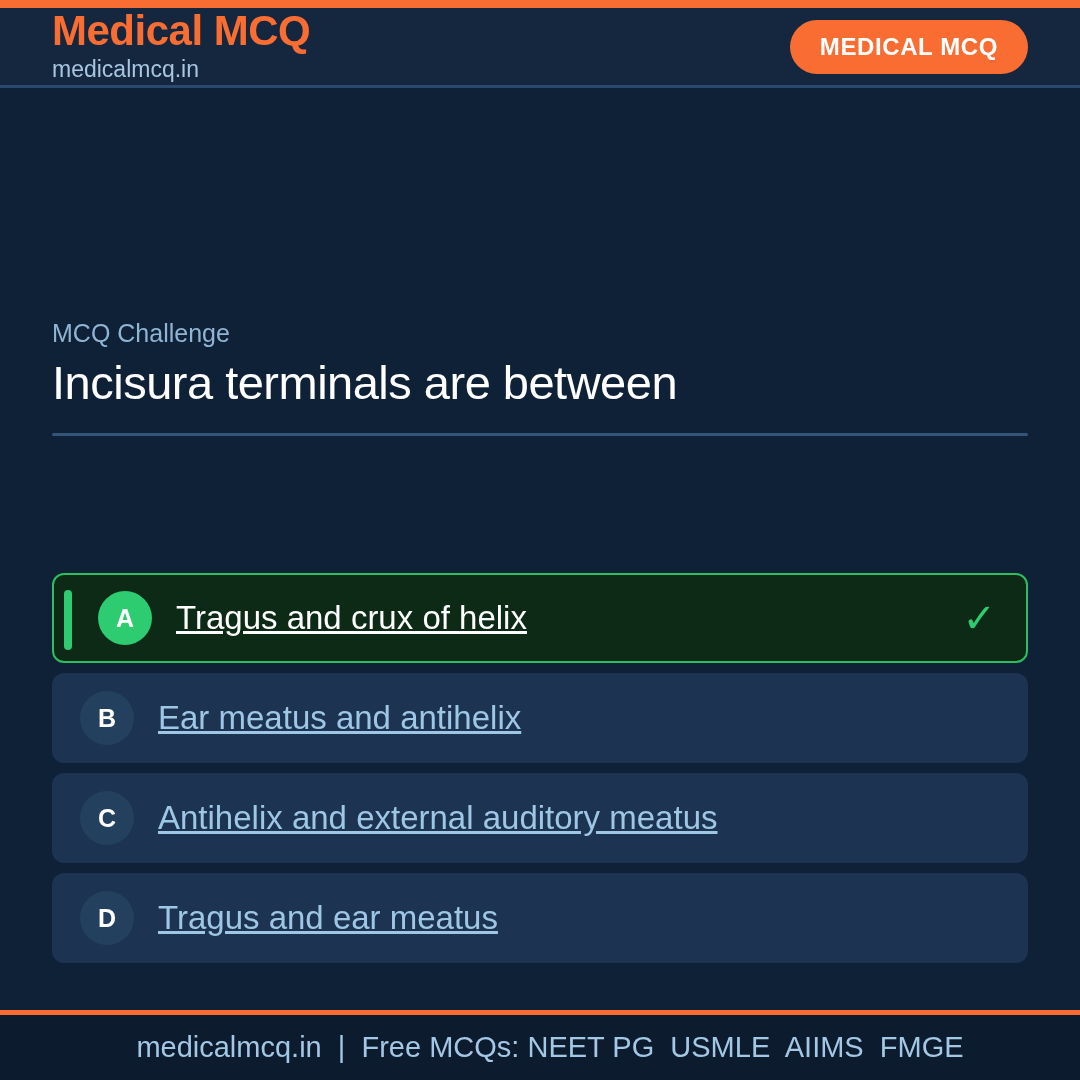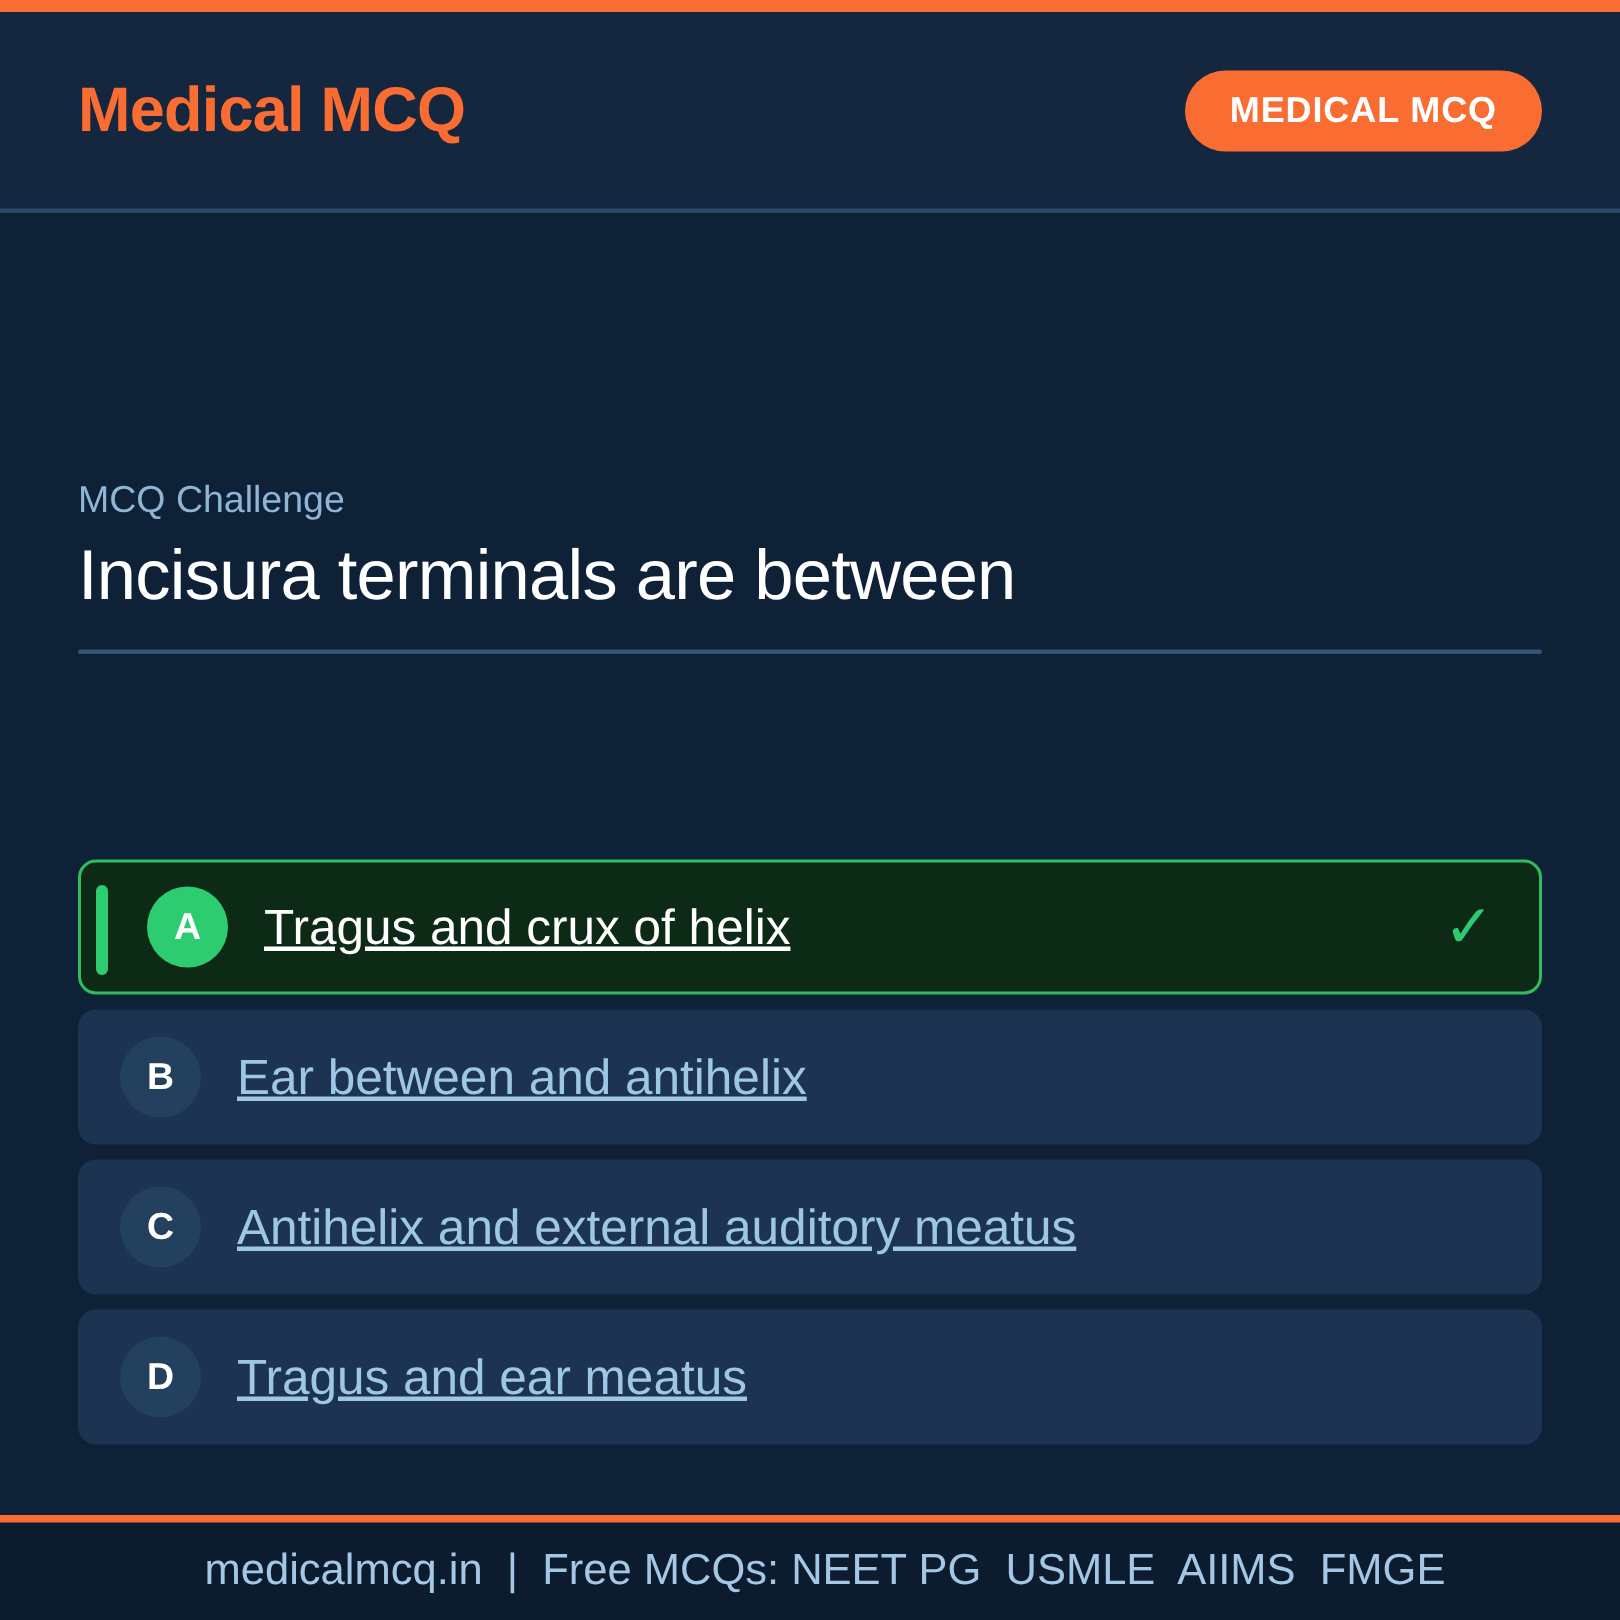--- a/index.html
+++ b/index.html
@@ -23,21 +23,21 @@
     width: 1080px;
     height: 8px;
     background: #f96d33;
   }
 
   
   #header {
     position: absolute;
     top: 8px; left: 0;
     width: 1080px;
-    height: 134px;
+    height: 80px;
     background: #14273f;
     border-bottom: 3px solid #2a4a6d;
     display: flex;
     align-items: center;
     justify-content: space-between;
     padding: 0 52px;
   }
 
   #brand-block { display: flex; flex-direction: column; justify-content: center; }
 
@@ -201,20 +201,21 @@
   }
 </style>
 </head>
 <body>
 
 <div id="top-strip"></div>
 
 <div id="header">
   <div id="brand-block">
     <div id="brand-title">Medical MCQ</div>
+    <div id="brand-domain">medicalmcq.in</div>
   </div>
   <div id="header-badge">MEDICAL MCQ</div>
 </div>
 
 <div id="main">
 
   <div id="question-block">
     <div id="eyebrow">MCQ Challenge</div>
     <div id="question-title">Incisura terminals are between</div>
     <div id="question-divider"></div>
@@ -224,21 +225,21 @@
 
     <div class="option correct">
       <span class="accent-bar"></span>
       <span class="badge">A</span>
       <span class="option-text">Tragus and crux of helix</span>
       <span class="check-icon">✓</span>
     </div>
 
     <div class="option">
       <span class="badge">B</span>
-      <span class="option-text">Ear between and antihelix</span>
+      <span class="option-text">Ear meatus and antihelix</span>
     </div>
 
     <div class="option">
       <span class="badge">C</span>
       <span class="option-text">Antihelix and external auditory meatus</span>
     </div>
 
     <div class="option">
       <span class="badge">D</span>
       <span class="option-text">Tragus and ear meatus</span>

